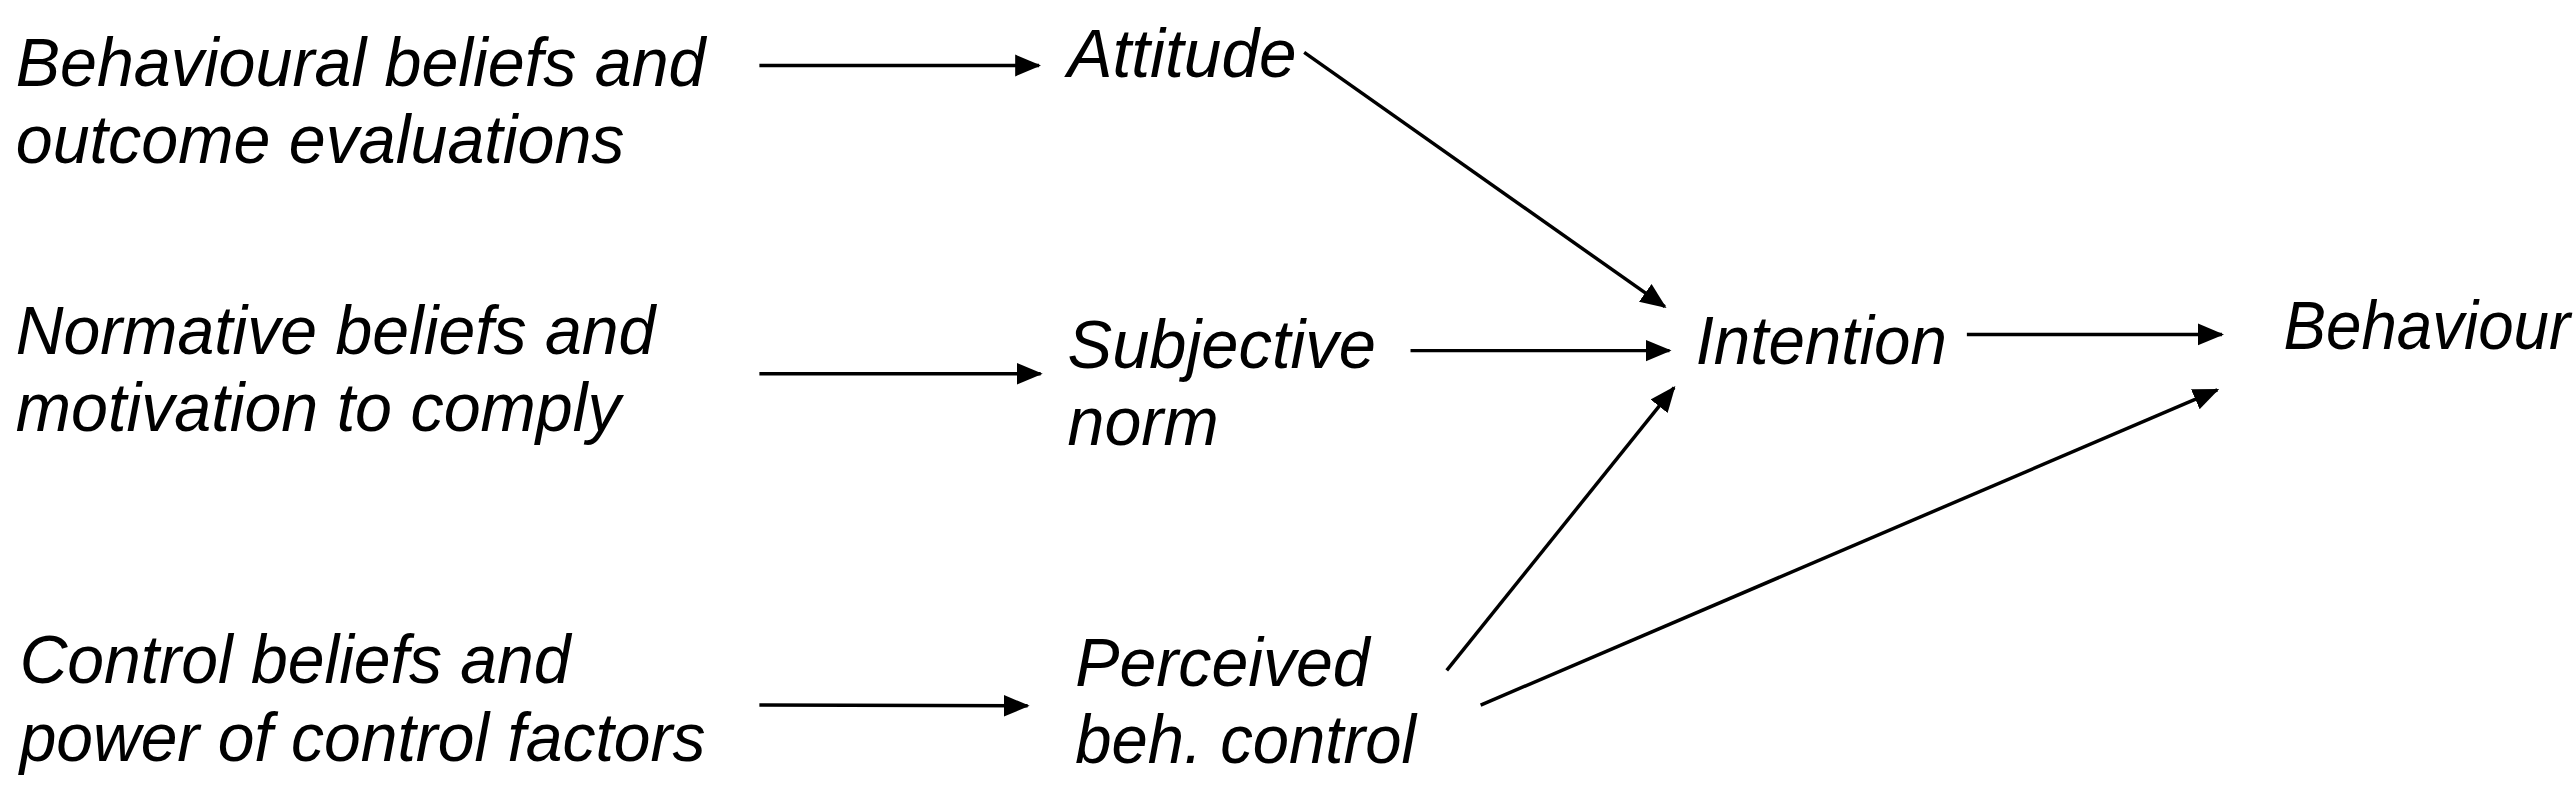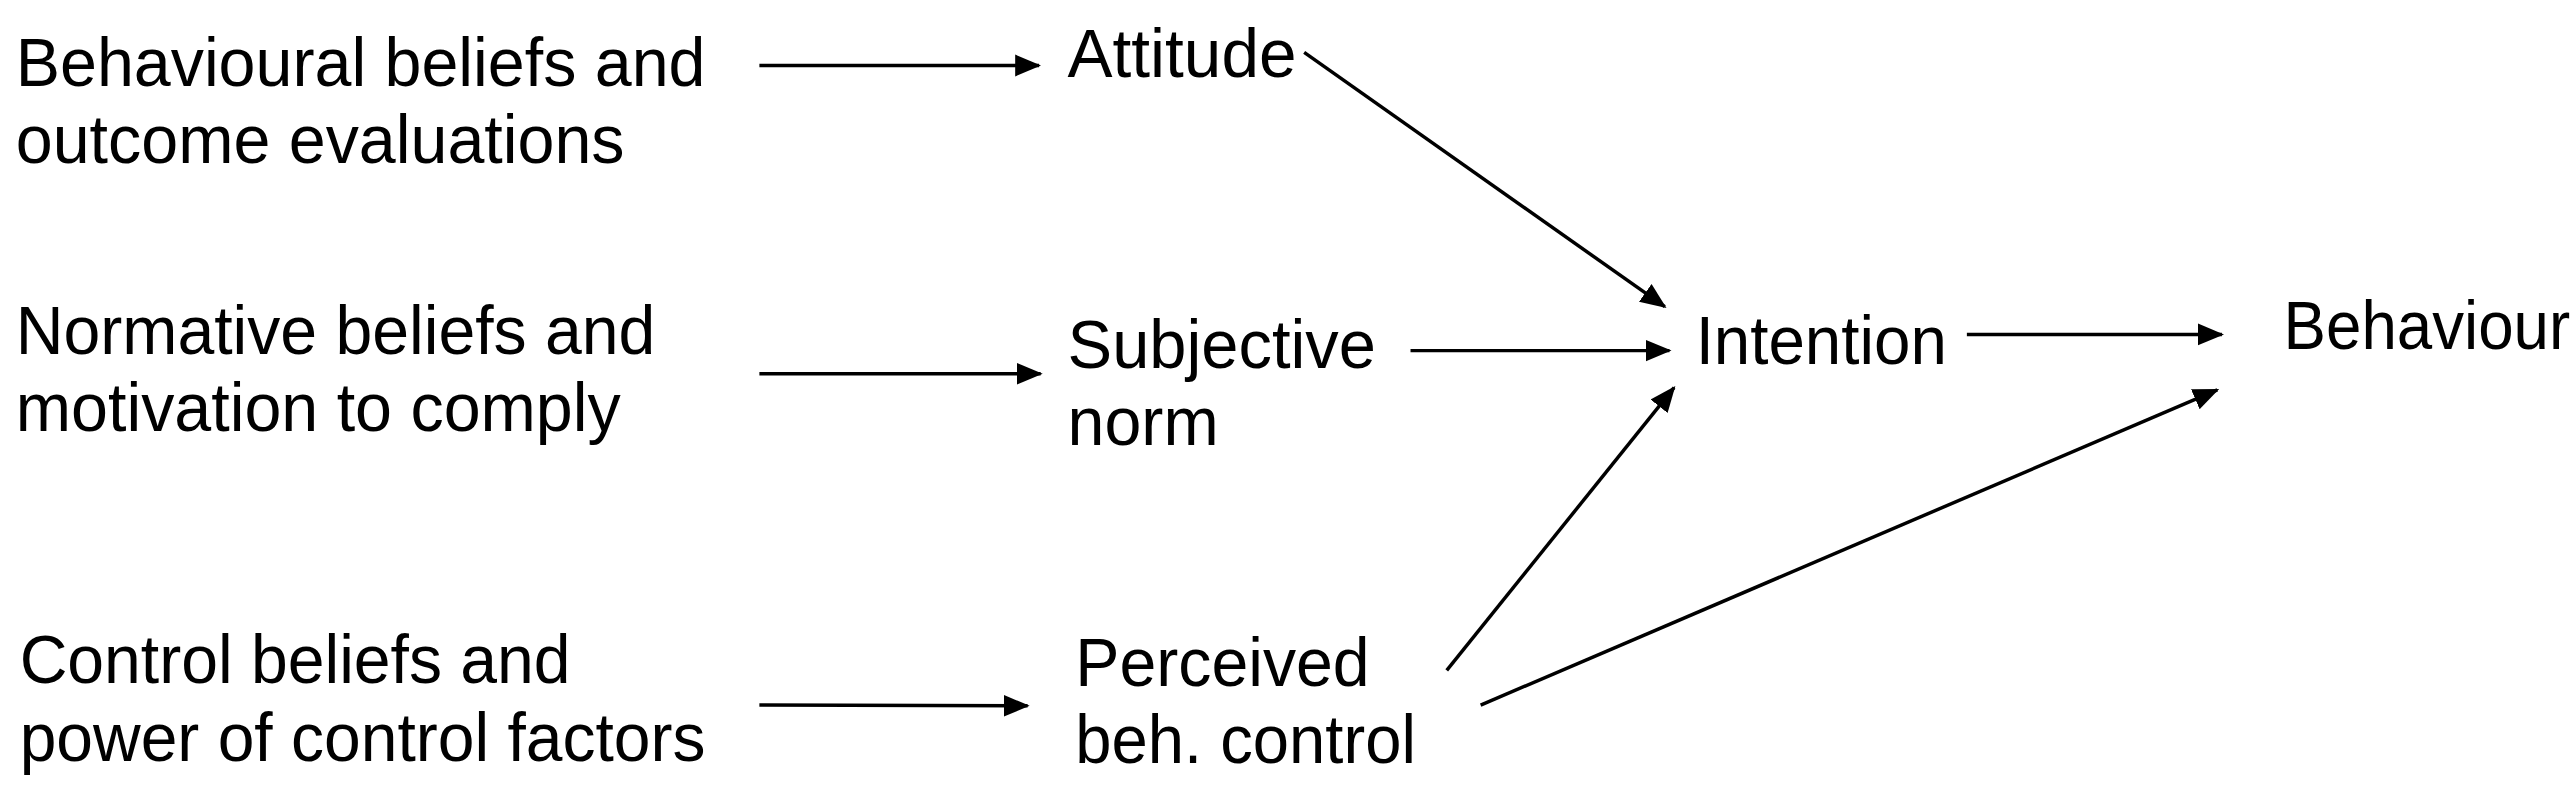--- a/index.html
+++ b/index.html
@@ -8,20 +8,21 @@
     background: #ffffff;
     width: 2576px;
     height: 796px;
     overflow: hidden;
   }
   .stage {
     position: relative;
     width: 2076px;
     height: 796px;
     background: #ffffff;
+    font-style: italic;
   }
   svg { display: block; }
   .labels text {
     font-family: "Liberation Sans", sans-serif;
     font-size: 90px;
     fill: #000000;
   }
   .edges line {
     stroke: #000000;
     stroke-width: 4.5;

